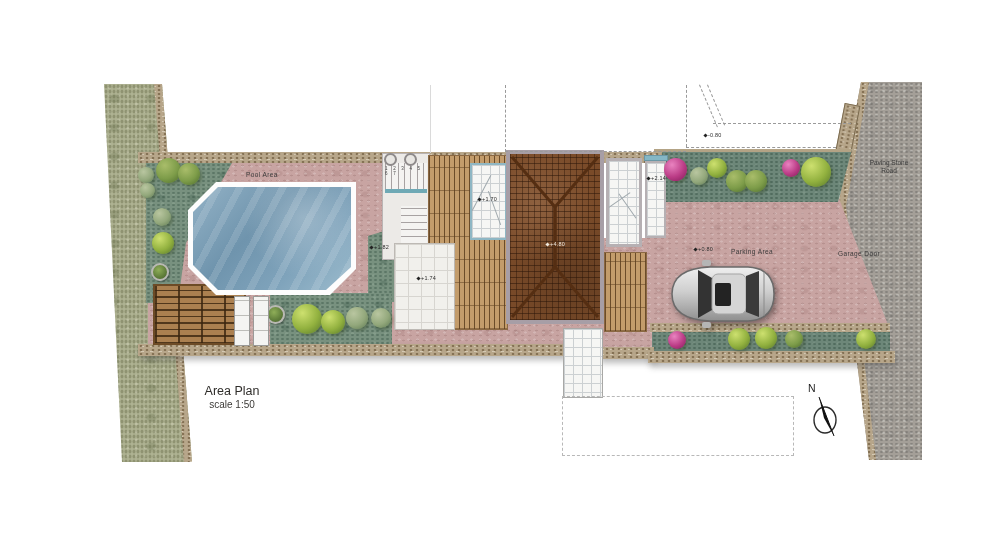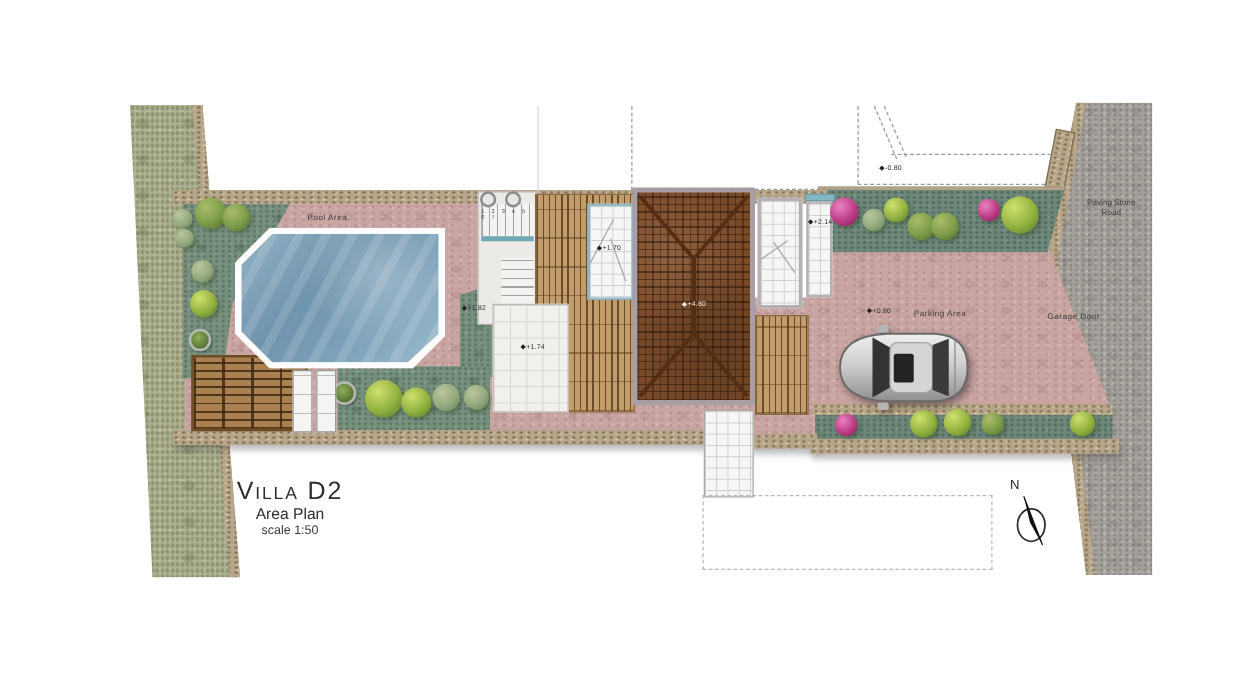--- a/index.html
+++ b/index.html
@@ -256,21 +256,20 @@
 
   <div class="abs marker" style="left:478px;top:196px;"><i></i><span>+1.70</span></div>
   <div class="abs marker" style="left:417px;top:275px;"><i></i><span>+1.74</span></div>
   <div class="abs marker" style="left:370px;top:244px;"><i></i><span>+1.82</span></div>
   <div class="abs marker light" style="left:546px;top:241px;"><i></i><span>+4.80</span></div>
   <div class="abs marker" style="left:694px;top:246px;"><i></i><span>+0.80</span></div>
   <div class="abs marker" style="left:704px;top:132px;"><i></i><span>-0.80</span></div>
   <div class="abs marker" style="left:647px;top:175px;"><i></i><span>+2.14</span></div>
 
   <div class="abs titleblock" style="left:158px;top:383px;width:148px;">
-    <div class="t1">Villa D2</div>
     <div class="t2">Area Plan</div>
     <div class="t3">scale 1:50</div>
   </div>
 
   <div class="abs" style="left:798px;top:380px;width:50px;height:60px;">
     <span style="position:absolute;left:10px;top:2px;font-size:10.5px;color:#1c1c1c;">N</span>
     <svg width="50" height="60" viewBox="0 0 50 60" style="position:absolute;left:0;top:0;">
       <ellipse cx="27" cy="40" rx="11" ry="13" fill="none" stroke="#2b2b2b" stroke-width="1.4"></ellipse>
       <polygon points="21,17 36,56 26,38" fill="#101010"></polygon>
       <line x1="21" y1="17" x2="36" y2="56" stroke="#101010" stroke-width="1"></line>

